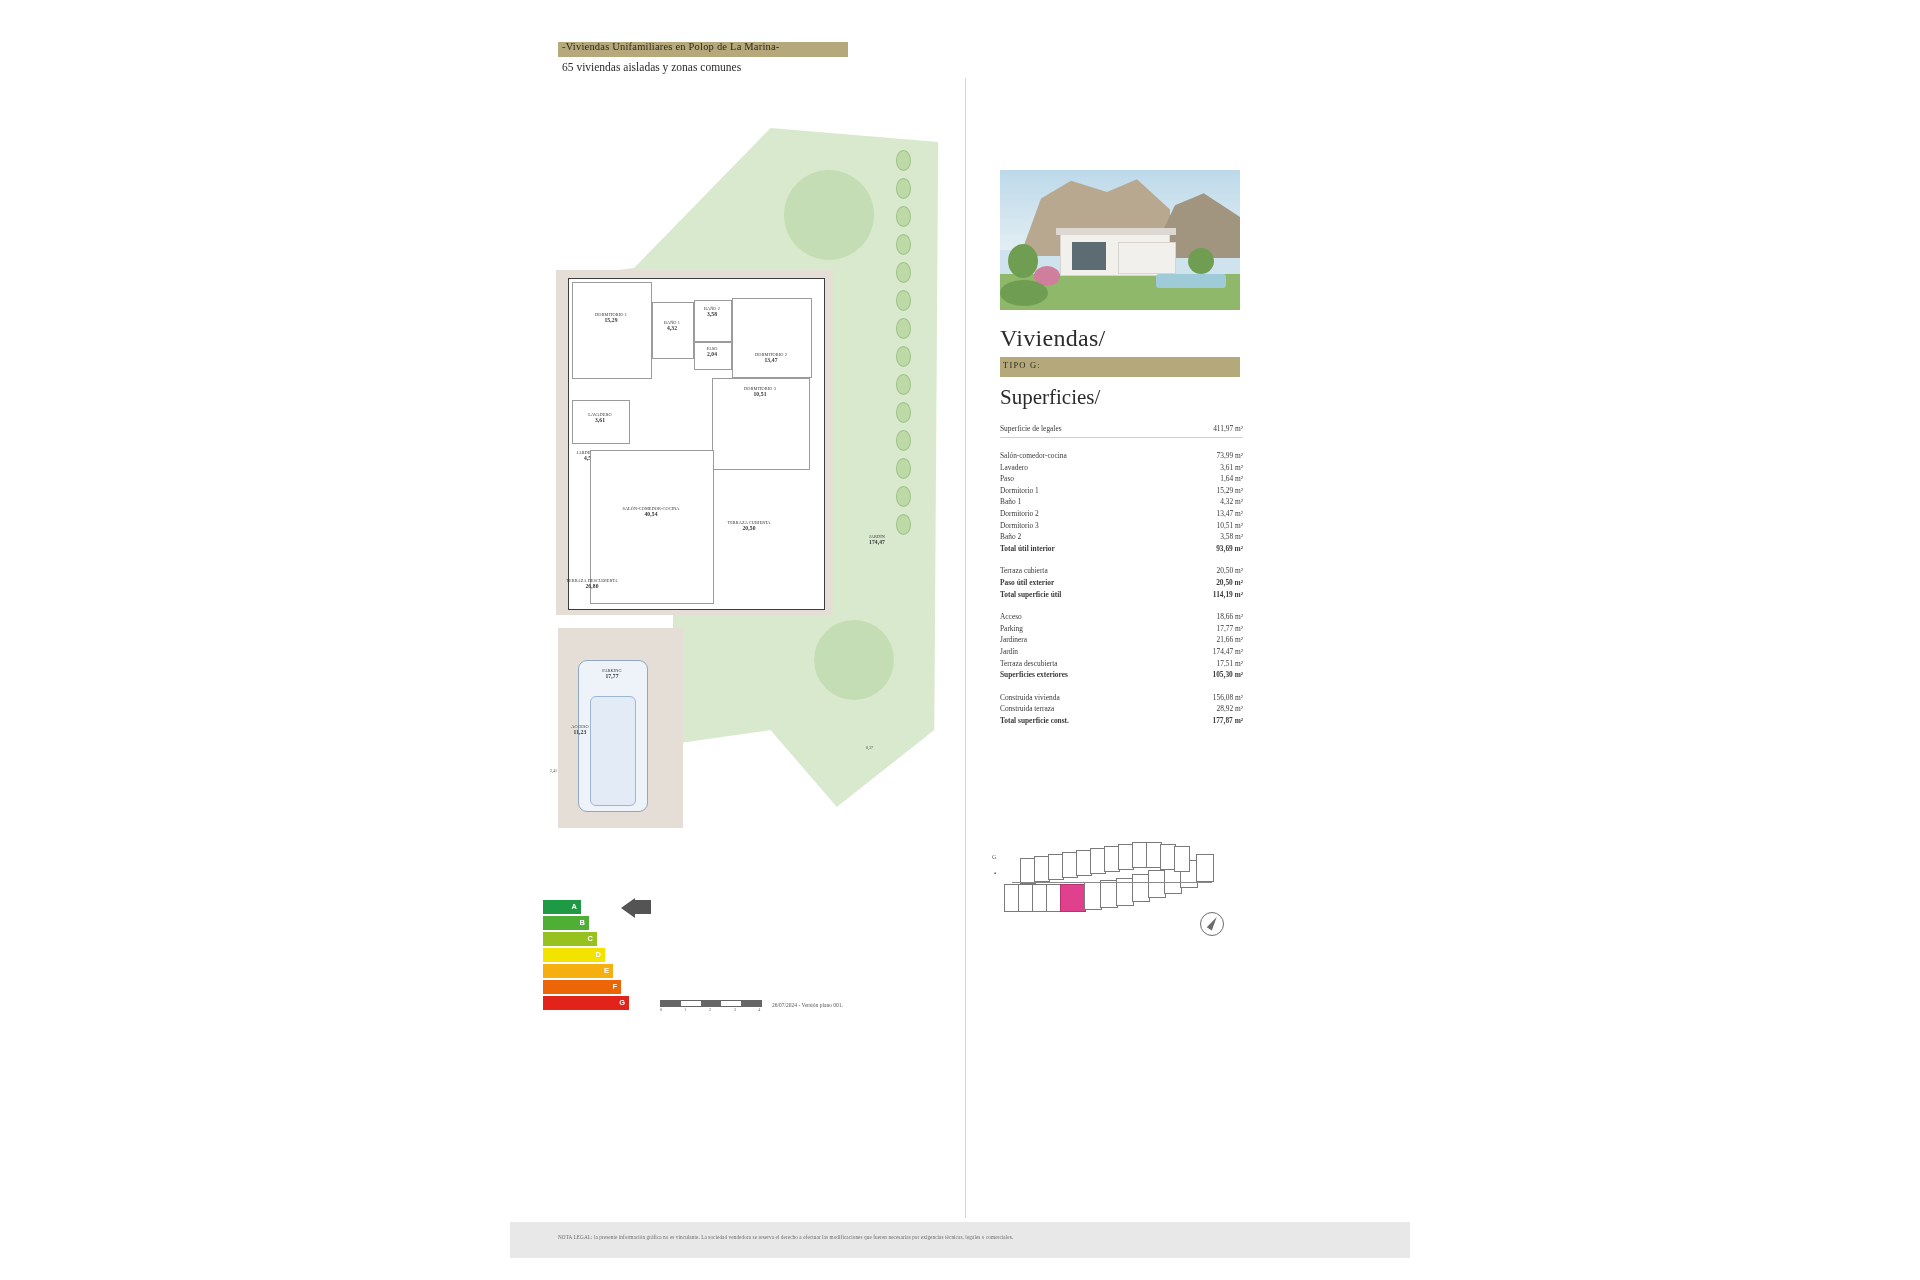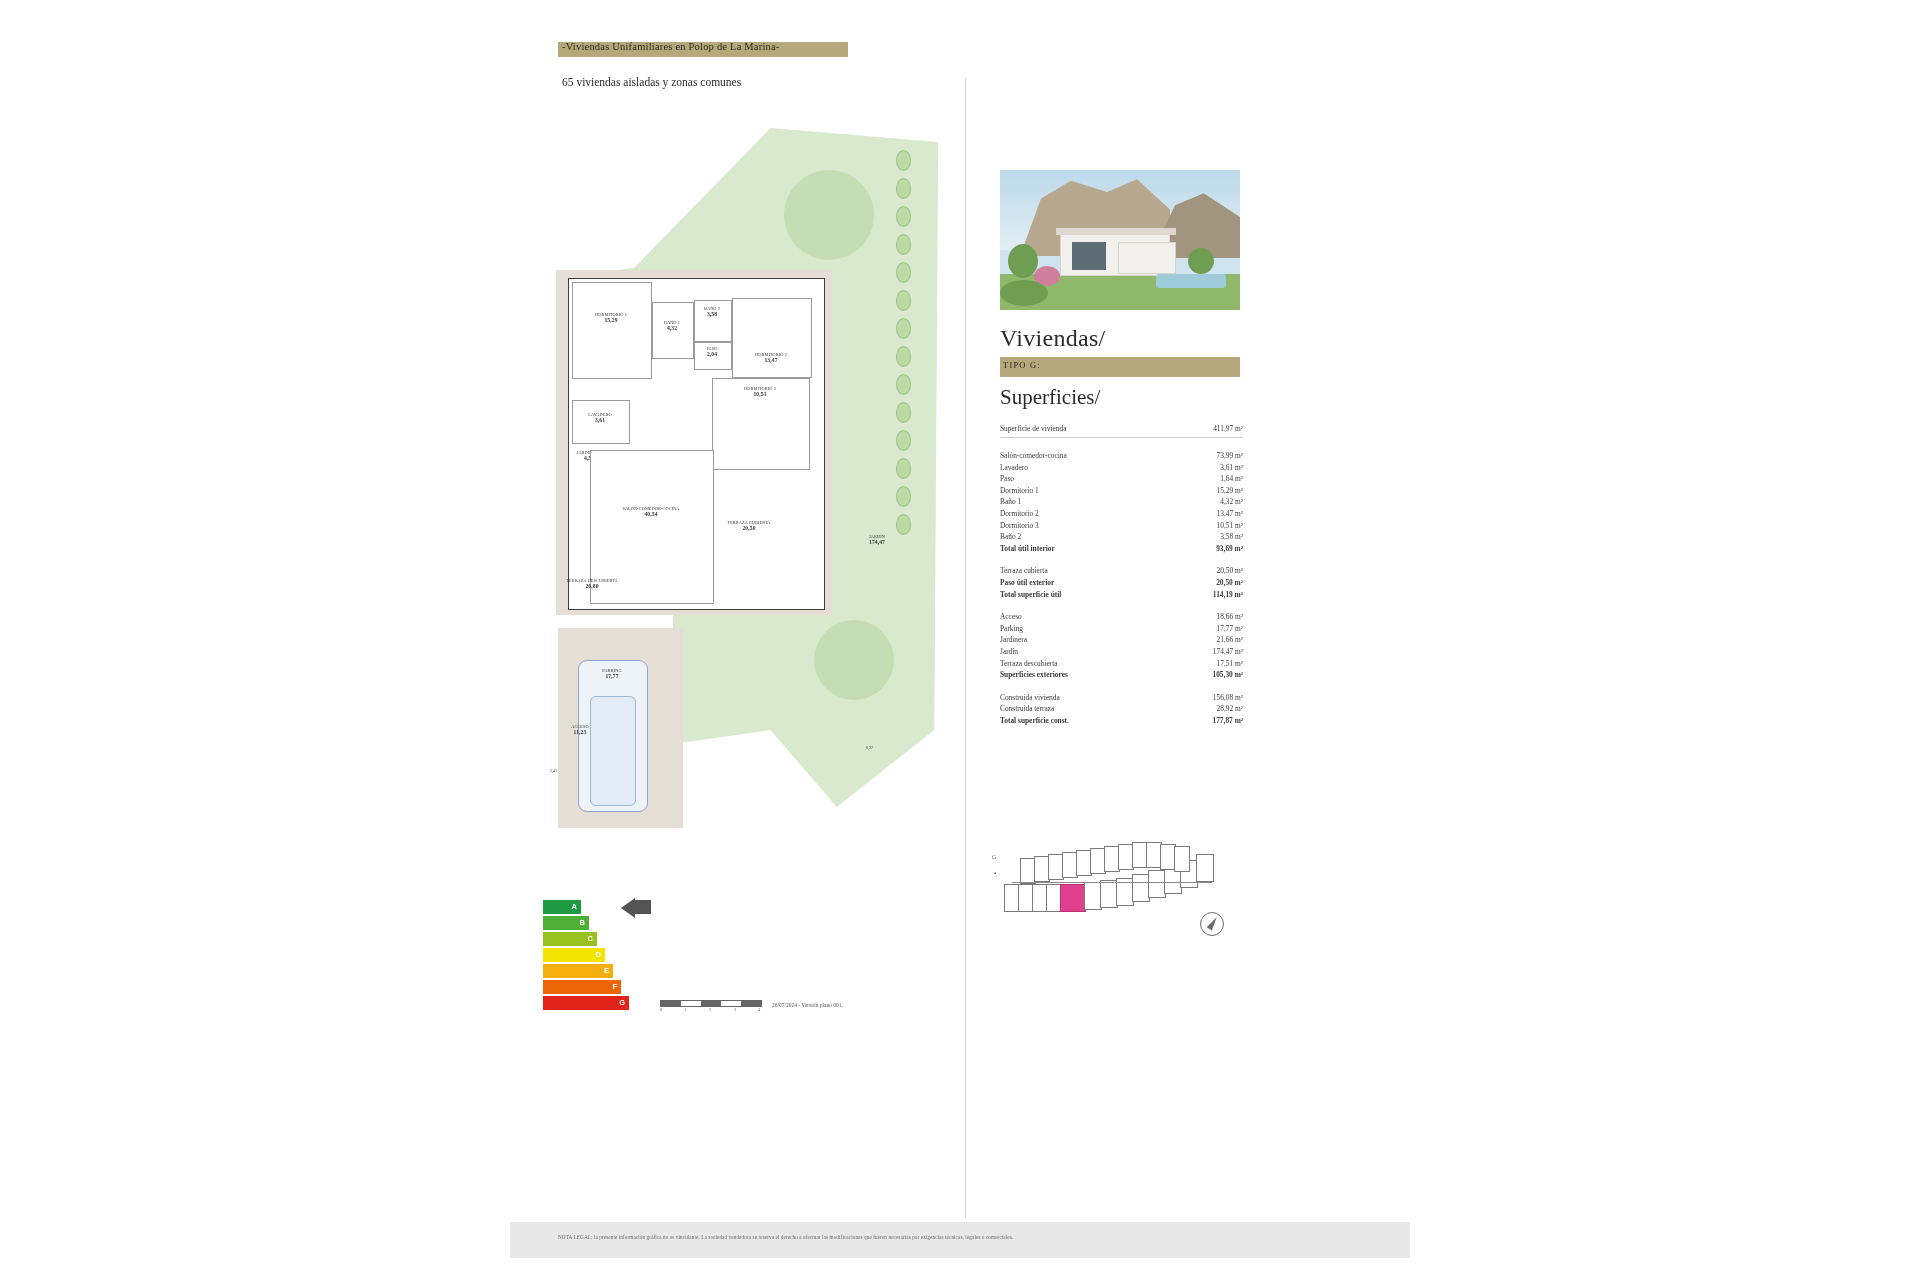--- a/index.html
+++ b/index.html
@@ -3,21 +3,21 @@
 <meta charset="utf-8">
 <style>
   html,body{margin:0;padding:0;background:#ffffff;}
   body{width:1920px;height:1280px;font-family:"Liberation Serif",serif;color:#3a3a3a;overflow:hidden;}
   .page{position:absolute;left:510px;top:0;width:900px;height:1280px;background:#ffffff;}
   .sheet-left{position:absolute;left:0;top:0;width:900px;height:1280px;}
 
   
   .hdr-bar{position:absolute;left:48px;top:42px;width:290px;height:15px;background:#b5a87a;}
   .hdr-title{position:absolute;left:52px;top:41px;font-size:10.5px;color:#2e2a22;letter-spacing:.2px;white-space:nowrap;}
-  .hdr-sub{position:absolute;left:52px;top:76px;font-size:11.5px;color:#2b2b2b;white-space:nowrap;}
+  .hdr-sub{position:absolute;left:52px;top:61px;font-size:11.5px;color:#2b2b2b;white-space:nowrap;}
 
   
   .vline{position:absolute;left:455px;top:78px;width:1px;height:1140px;background:#d4d4d4;}
 
   
   .plan{position:absolute;left:36px;top:120px;width:410px;height:720px;}
 
   .lawn{position:absolute;background:#d9e9cd;}
   .pave{position:absolute;background:#e4ded6;}
   .house{position:absolute;background:#ffffff;border:1.6px solid #3d3d3d;}
@@ -273,21 +273,21 @@
       </div>
 
       <h1 class="vivi">Viviendas/</h1>
       <div class="tipobar"></div>
       <div class="tipotxt">TIPO G:</div>
       <h2 class="sup">Superficies/</h2>
 
       <div class="tbl">
 
         <div class="tr" style="height:16px;">
-          <div class="tl">Superficie de vivienda</div>
+          <div class="tl">Superficie de legales</div>
           <div class="tv">411,97 m²</div>
           <div class="rule"></div>
         </div>
         <div class="gap"></div>
 
         <div class="tr">
             <div class="tl">Salón-comedor-cocina</div>
             <div class="tv">73,99 m²</div>
           </div>
         <div class="tr">

